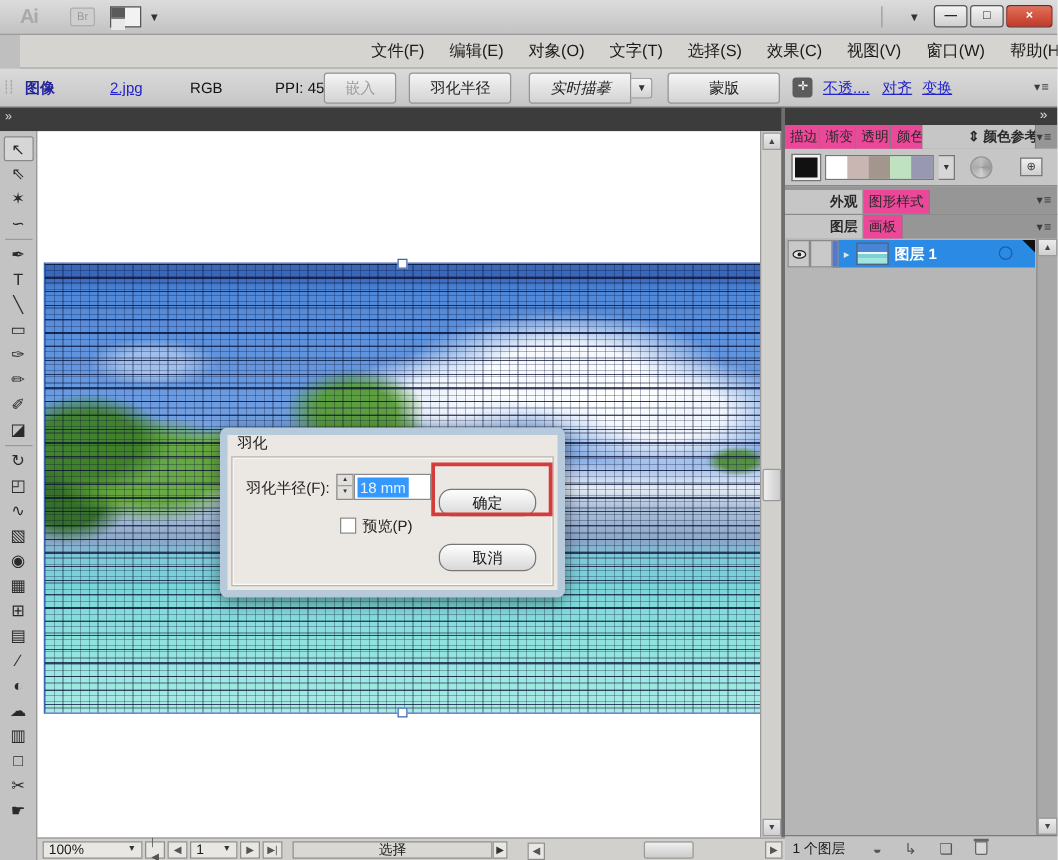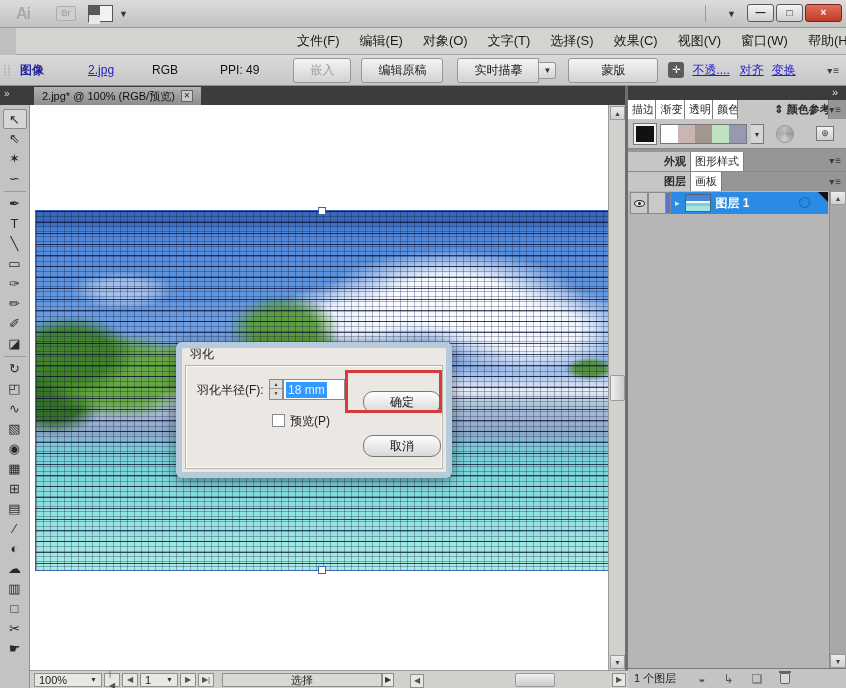--- a/index.html
+++ b/index.html
@@ -103,36 +103,36 @@
     border:1px solid #9a9a9a; font-size:7px; color:#444; text-align:center; line-height:13px; }
   .va-up { top:1px; } .va-down { bottom:1px; }
   .vthumb { position:absolute; left:1px; top:270px; width:15px; height:26px;
     background:linear-gradient(90deg,#efefef,#cccccc); border:1px solid #9a9a9a; border-radius:2px; }
   .dock-divider { position:absolute; left:625px; top:86px; width:3px; height:602px; background:#6e6e6e; }
 
   
   .statusbar { position:absolute; left:30px; top:670px; width:598px; height:18px; background:#d2d0cd;
     border-top:1px solid #9a9a9a; display:flex; align-items:center; font-size:11px; }
   .sb-box { border:1px solid #8f8f8f; background:#e9e7e3; height:14px; line-height:12px; padding:0 4px; display:flex; align-items:center; gap:4px; }
-  .sb-zoom { margin-left:4px; width:68px; justify-content:space-between; }
+  .sb-zoom { margin-left:4px; width:80px; justify-content:space-between; }
   .sb-caret { font-size:7px; color:#333; }
   .sb-nav { width:16px; justify-content:center; margin-left:2px; color:#555; font-size:8px; }
   .sb-page { width:38px; justify-content:space-between; margin-left:2px; }
   .sb-status { margin-left:8px; width:160px; justify-content:center; background:#dad8d4; }
   .sb-statusbtn { width:12px; justify-content:center; color:#333; font-size:8px; }
   .hscroll { position:absolute; left:400px; top:1px; width:196px; height:16px; }
   .ha-left { position:absolute; left:30px; top:1px; width:14px; height:14px; }
   .hthumb { position:absolute; left:85px; top:1px; width:40px; height:14px;
     background:linear-gradient(#efefef,#cccccc); border:1px solid #9a9a9a; border-radius:2px; }
   .ha-right { position:absolute; right:0; top:1px; width:14px; height:14px; }
 
   
   .dock { position:absolute; left:628px; top:100px; width:218px; height:588px; background:#b4b4b4; }
   .ptabs { height:19px; background:#969696; display:flex; align-items:flex-end; font-size:11px; }
-  .ptab { padding:2px 4px; background:#ffffff; border-right:1px solid #7e7e7e; color:#2a2a2a; white-space:nowrap; overflow:hidden; }
+  .ptab { padding:2px 4px; background:#ec4899; border-right:1px solid #7e7e7e; color:#2a2a2a; white-space:nowrap; overflow:hidden; }
   .ptab.active { background:#c6c6c6; font-weight:bold;padding-left:36px; }
   .ptabs .panel-menu { margin-left:auto; margin-right:4px; align-self:center; }
   .cg-body { height:30px; background:#c6c6c6; border-bottom:1px solid #8a8a8a; display:flex; align-items:center; padding:0 6px; gap:4px; }
   .sw-black { width:22px; height:20px; background:#111; border:2px solid #f2f2f2; outline:1px solid #777; }
   .sw-strip { display:flex; border:1px solid #777; height:20px; }
   .sw { width:17px; height:18px; }
   .sw-caret { width:13px; height:20px; border:1px solid #777; border-left:none; background:#d6d6d6;
     font-size:7px; text-align:center; line-height:19px; color:#333; }
   .cg-wheel { width:18px; height:18px; border-radius:50%; margin-left:8px;
     background:conic-gradient(#bdbdbd,#8f8f8f,#d2d2d2,#a5a5a5,#bdbdbd); border:1px solid #8a8a8a; opacity:.8; }
@@ -171,21 +171,21 @@
   .dlg-body { position:absolute; left:4px; top:18px; right:4px; bottom:4px; background:#ebe8e3;
     border:1px solid #fbfaf8; outline:1px solid #b9b5ad; }
   .dlg-row1 { position:absolute; left:0; top:12px; width:100%; height:22px; }
   .dlg-label { position:absolute; left:10px; top:3px; font-size:12px; color:#222; }
   .spinner { position:absolute; left:82px; top:0; width:14px; height:21px; border:1px solid #8a8a8a; background:#e2e0dc; }
   .spin-btn { height:9px; font-size:5px; color:#333; text-align:center; line-height:9px; border-bottom:1px solid #9a9a9a; }
   .spin-btn:last-child { border-bottom:none; }
   .dlg-field { position:absolute; left:96px; top:0; width:62px; height:21px; background:#fff; border:1px solid #8a8a8a;
     font-size:12px; display:flex; align-items:center; padding-left:2px; }
   .dlg-field .selected { background:#3399ff; color:#e8f2ff; padding:1px 2px; }
-  .dlg-btn { position:absolute; left:176px; width:78px; height:22px; border:1px solid #777;
+  .dlg-btn { position:absolute; left:164px; width:78px; height:22px; border:1px solid #777;
     border-radius:10px; background:linear-gradient(#fefefe,#d8d8d8); font-size:12px; color:#111;
     text-align:center; line-height:20px; }
   .btn-ok { top:12px; } .btn-cancel { top:44px;margin-top:24px; }
   .dlg-check { position:absolute; left:85px; top:47px; width:13px; height:13px; background:#fff; border:1px solid #8a8a8a; }
   .dlg-checklabel { position:absolute; left:103px; top:46px; font-size:12px; color:#222; }
   .annotation { position:absolute; left:163px; top:22px; width:97px; height:43px; border:3px solid #d43b3b; }
 </style>
 </head>
 <body>
 
@@ -215,39 +215,35 @@
     <div class="menu-item">视图(V)</div>
     <div class="menu-item">窗口(W)</div>
     <div class="menu-item">帮助(H)</div>
   </div>
 
   <div class="controlbar">
     <span class="grip">┊┊</span>
     <span class="cb-label-blue">图像</span>
     <span class="cb-link sp" style="margin-left:44px;">2.jpg</span>
     <span class="cb-text sp" style="margin-left:38px;">RGB</span>
-    <span class="cb-text sp" style="margin-left:42px;">PPI: 49</span>
-    <span class="cb-btn disabled sp" style="margin-left:34px;">嵌入</span>
-    <span class="cb-btn sp" style="margin-left:10px;">编辑原稿</span>
-    <span class="cb-btn sp" style="margin-left:14px; border-radius:3px 0 0 3px;">实时描摹</span>
+    <span class="cb-text sp" style="margin-left:42px;">PPI: 45</span>
+    <span class="cb-btn disabled sp" style="">嵌入</span>
+    <span class="cb-btn sp" style="margin-left:10px;">羽化半径</span>
+    <span class="cb-btn sp" style="margin-left:14px; border-radius:3px 0 0 3px;font-style:italic;">实时描摹</span>
     <span class="cb-caretbtn">▼</span>
     <span class="cb-btn narrow sp" style="margin-left:12px; padding:3px 32px;">蒙版</span>
     <span class="cb-icon sp" style="margin-left:10px;">✛</span>
     <span class="cb-link sp" style="margin-left:8px;">不透....</span>
     <span class="cb-link sp" style="margin-left:10px;">对齐</span>
     <span class="cb-link sp" style="margin-left:8px;">变换</span>
     <span class="panel-menu sp" style="margin-left:auto; margin-right:6px;">▾≡</span>
   </div>
 
   <div class="tabstrip">
     <div class="tool-dock-head">»</div>
-    <div class="doc-tab">
-      <span>2.jpg* @ 100% (RGB/预览)</span>
-      <span class="doc-tab-close">✕</span>
-    </div>
   </div>
   <div class="dock-strip"><span>»</span></div>
 
   <div class="toolbar">
     <div class="tool active">↖</div>
     <div class="tool">⇖</div>
     <div class="tool">✶</div>
     <div class="tool">∽</div>
     <div class="tool-div"></div>
     <div class="tool">✒</div>

